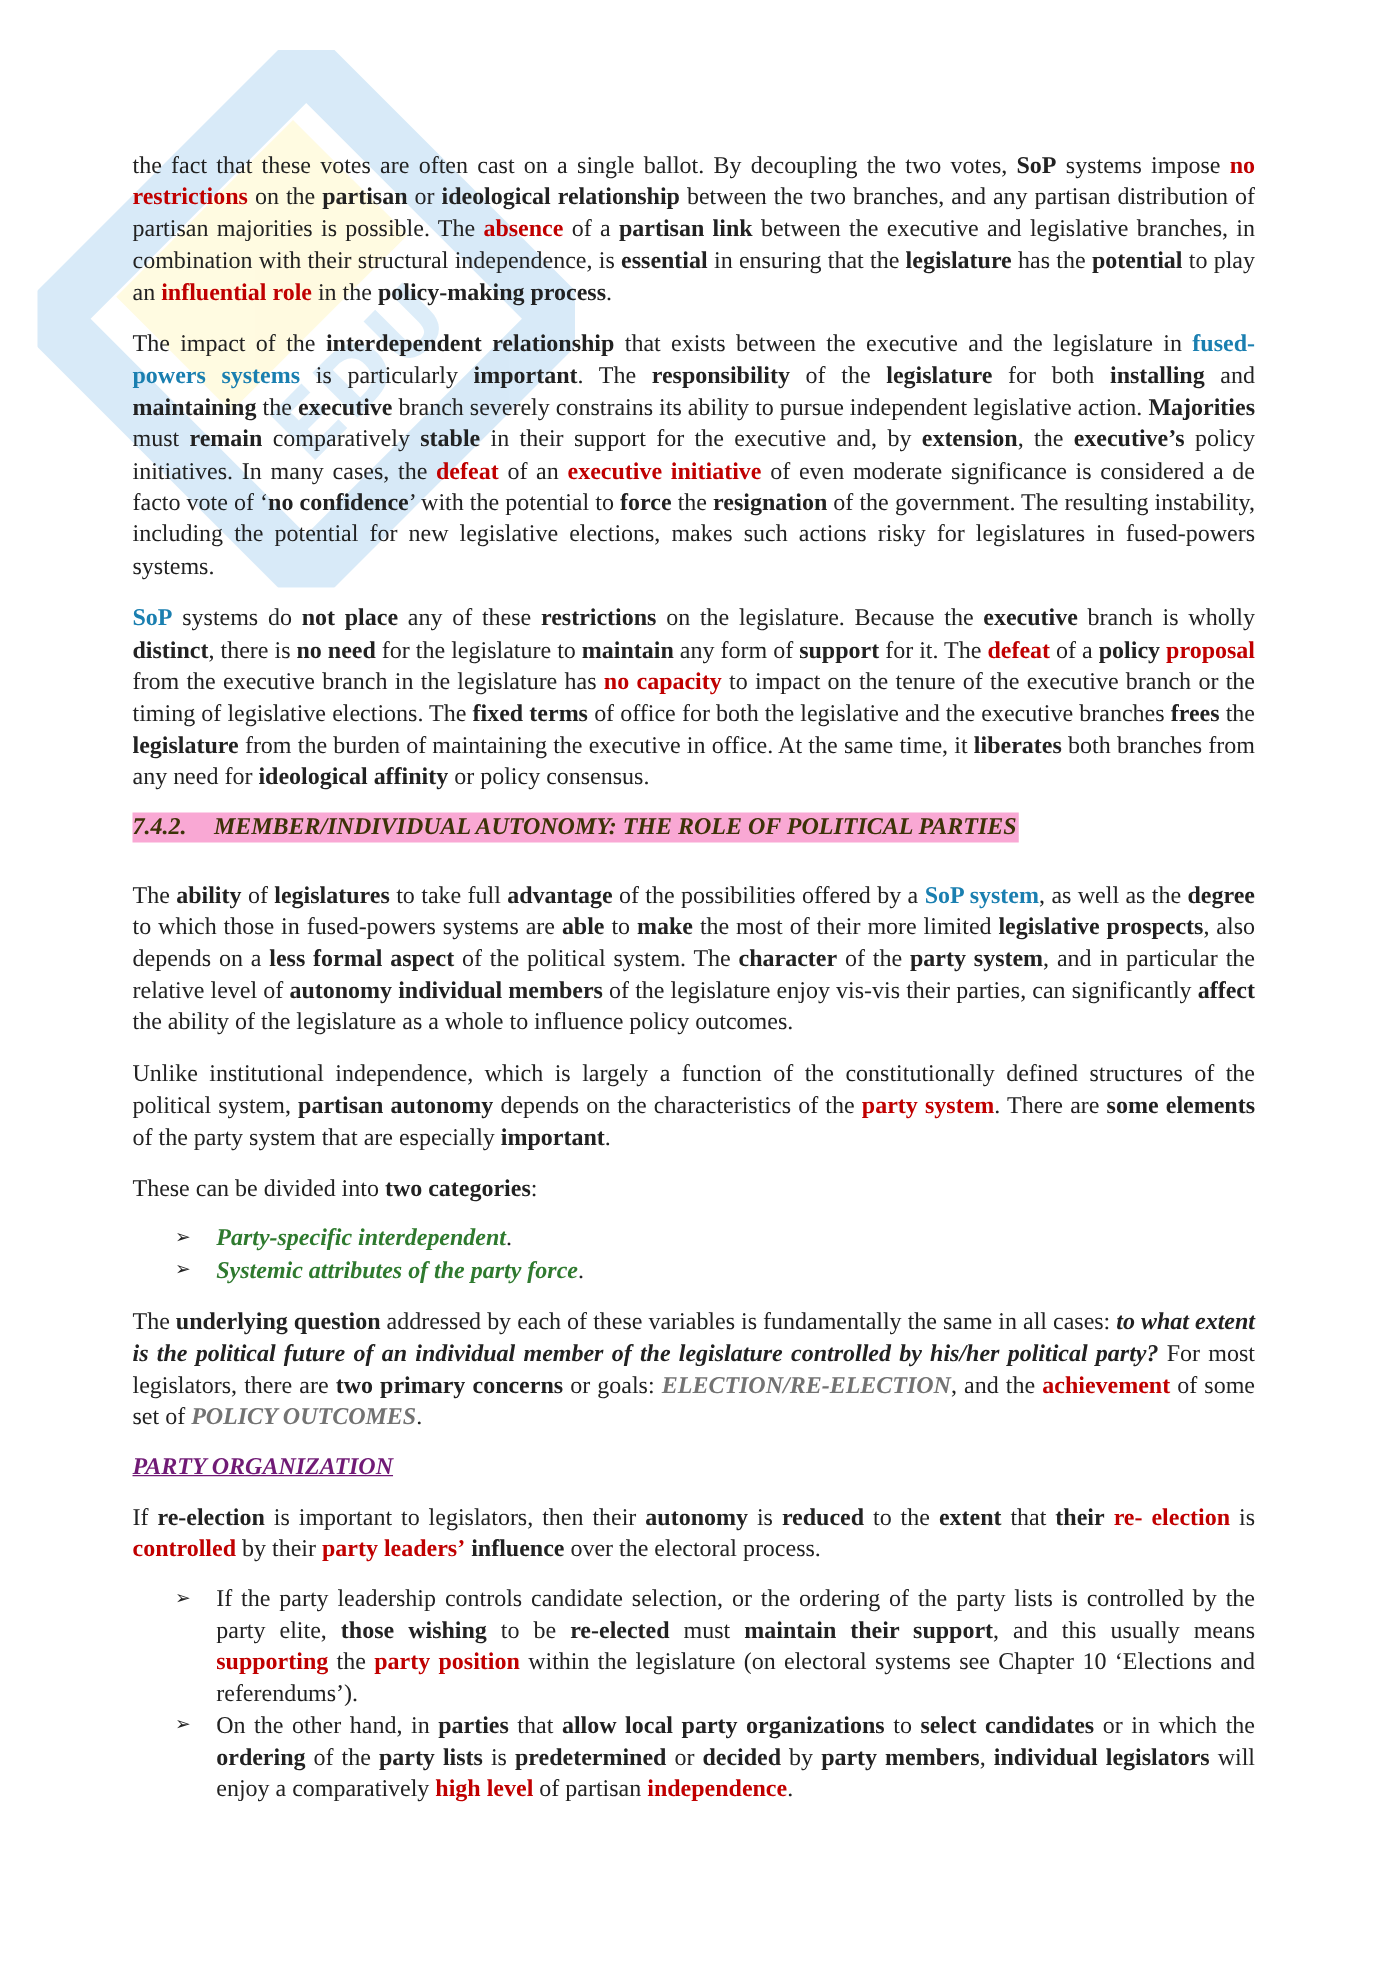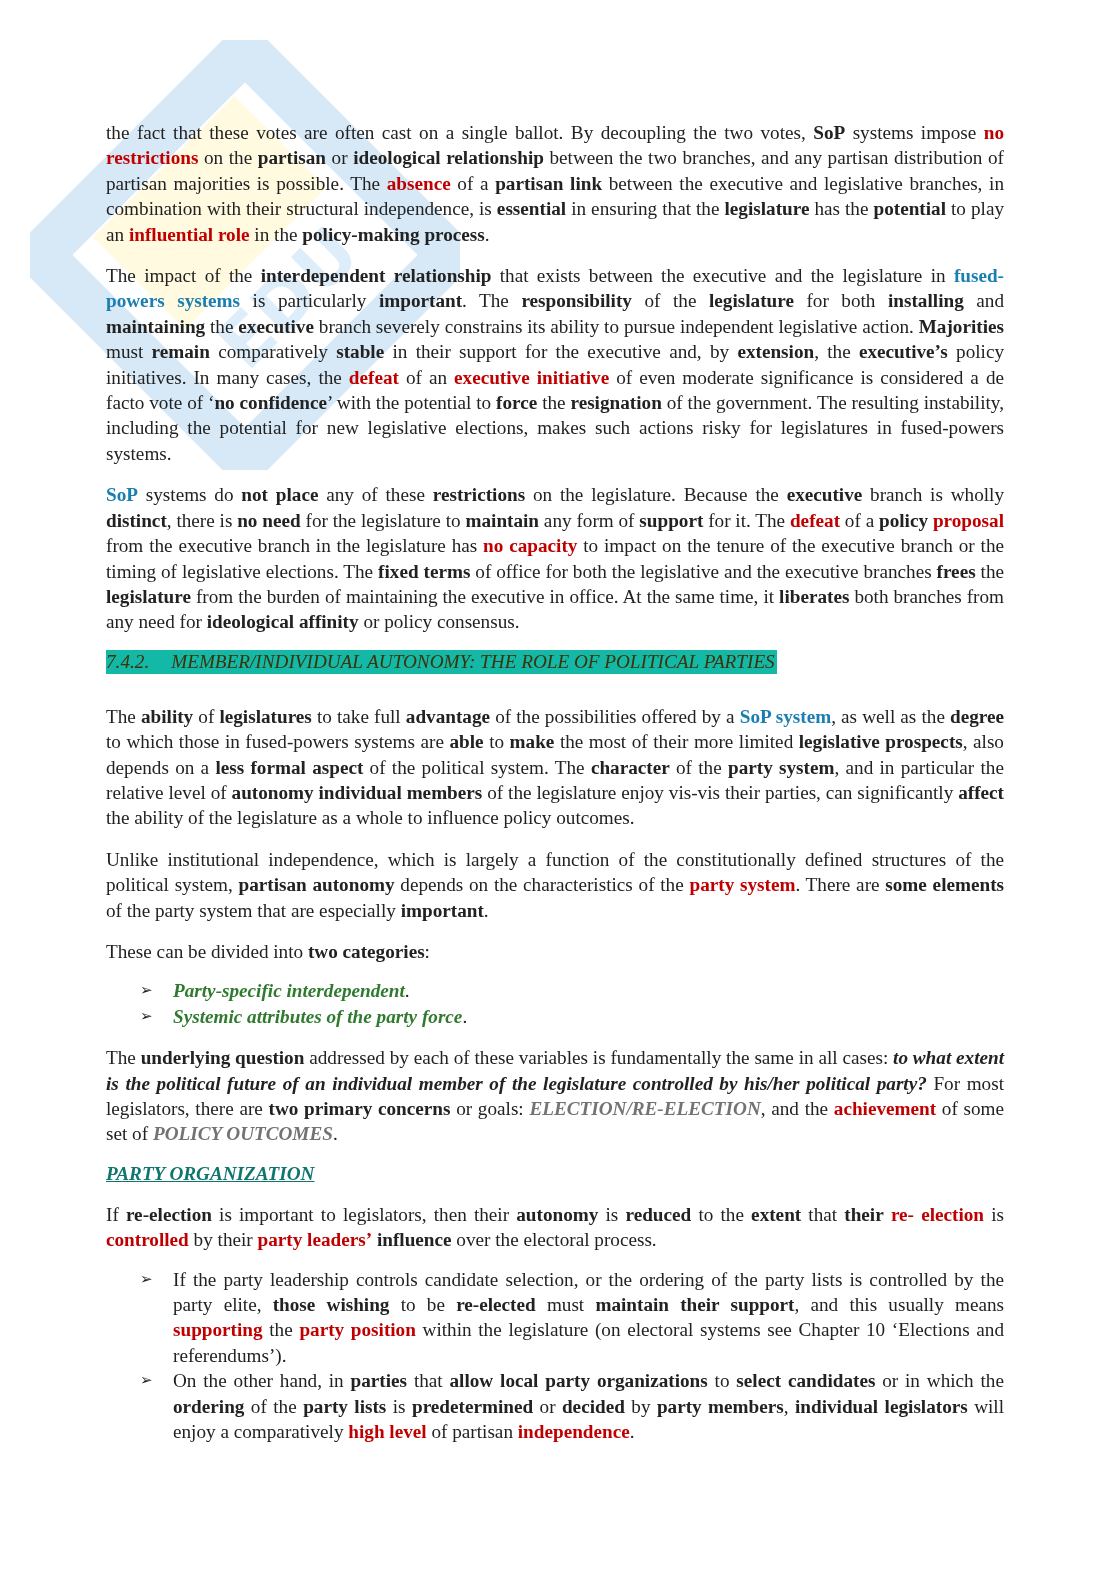--- a/index.html
+++ b/index.html
@@ -17,26 +17,26 @@
     position: absolute; left: 106px; top: 104px; width: 898px; z-index: 1;
     font-size: 19.2px; line-height: 25.4px;
   }
   .p { margin: 16px 0 14px 0; text-align: justify; }
   .b { font-weight: bold; }
   .red { color: #c00000; font-weight: bold; }
   .blue { color: #1a7fb0; font-weight: bold; }
   .redi { color: #737373; font-weight: bold; font-style: italic; }
   .bi { font-weight: bold; font-style: italic; }
   .heading {
-    display: inline-block; background: #14b8a6; font-weight: normal; font-style: italic;
+    display: inline-block; background: #f9a8d4; font-weight: bold; font-style: italic;
     color: #3d3208; margin: 0 12px 14px 0; padding: 0 2px 0 0; line-height: 24px;
   }
   .heading .num { margin-right: 22px; }
   .subheading {
-    color: #0f766e; font-weight: bold; font-style: italic; text-decoration: underline;
+    color: #701a75; font-weight: bold; font-style: italic; text-decoration: underline;
     margin: 0 0 14px 0; line-height: 25px;
   }
   ul.arrows { list-style: none; margin: 0 0 14px 0; padding: 0; }
   ul.arrows li { position: relative; padding-left: 67px; text-align: justify; }
   ul.arrows li .arrow {
     position: absolute; left: 34px; top: 0; font-size: 15px; color: #222;
   }
   .green-item { color: #2f7a2f; font-weight: bold; font-style: italic; }
 </style>
 </head>

